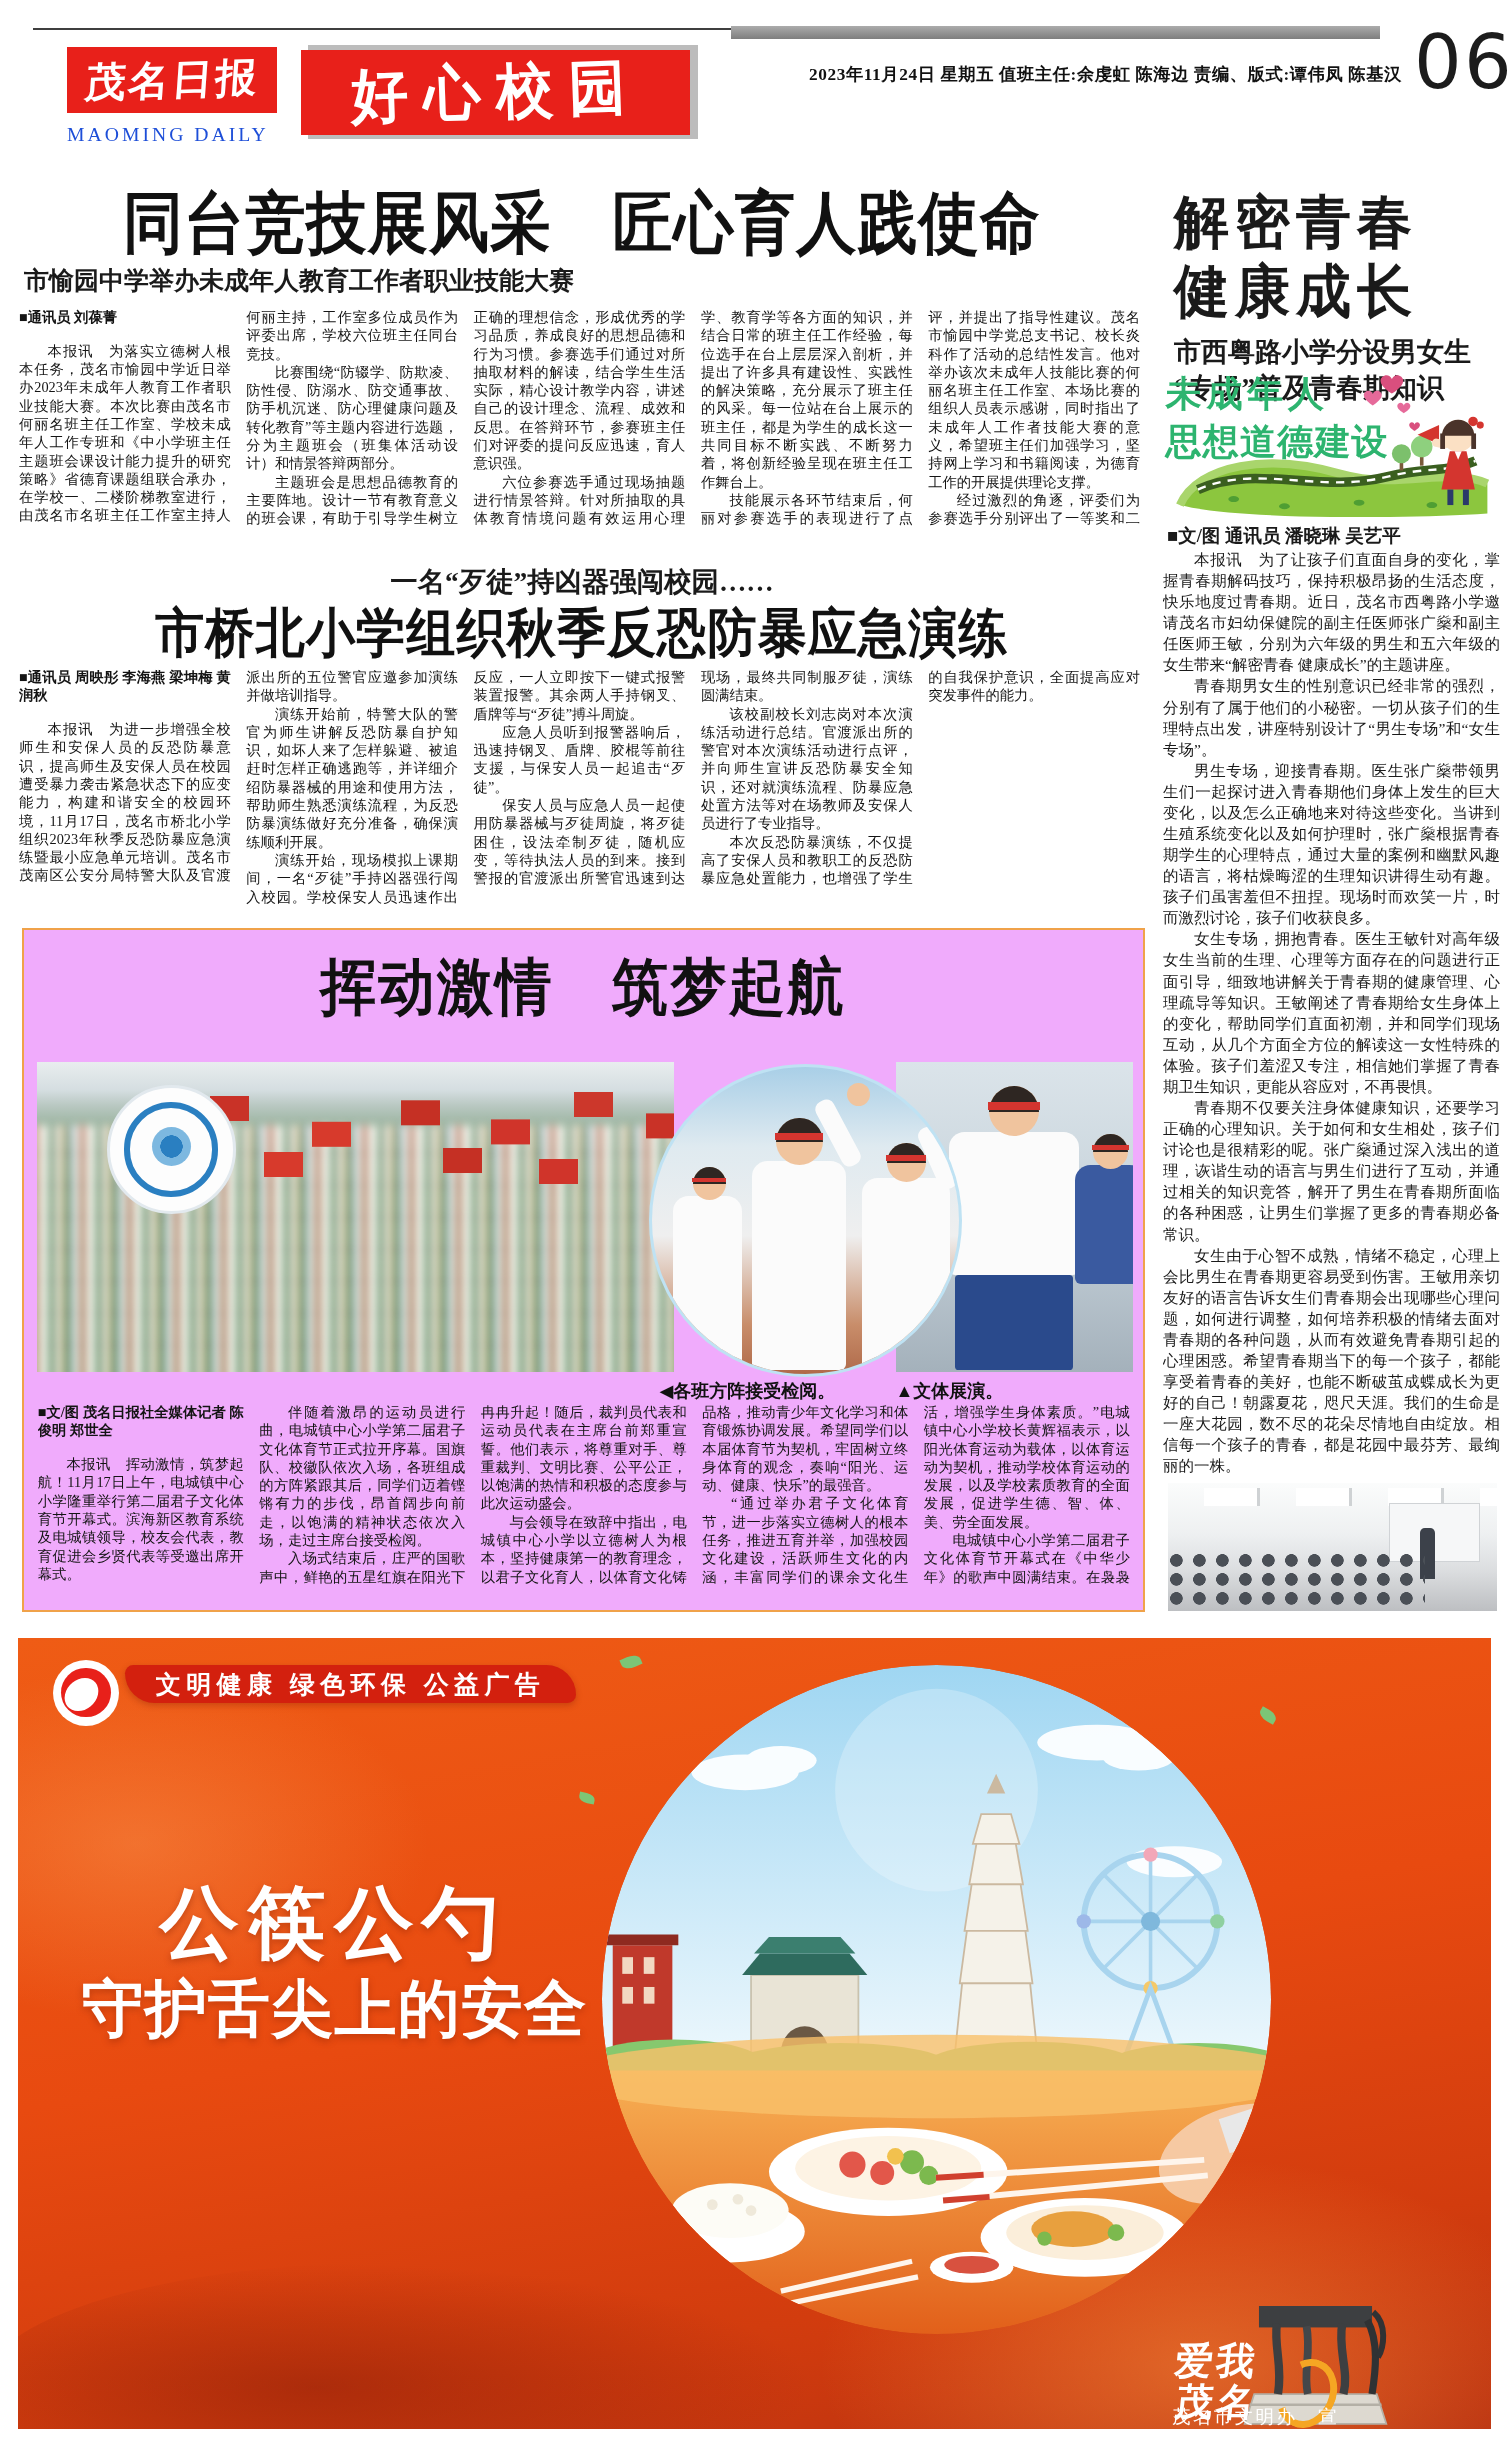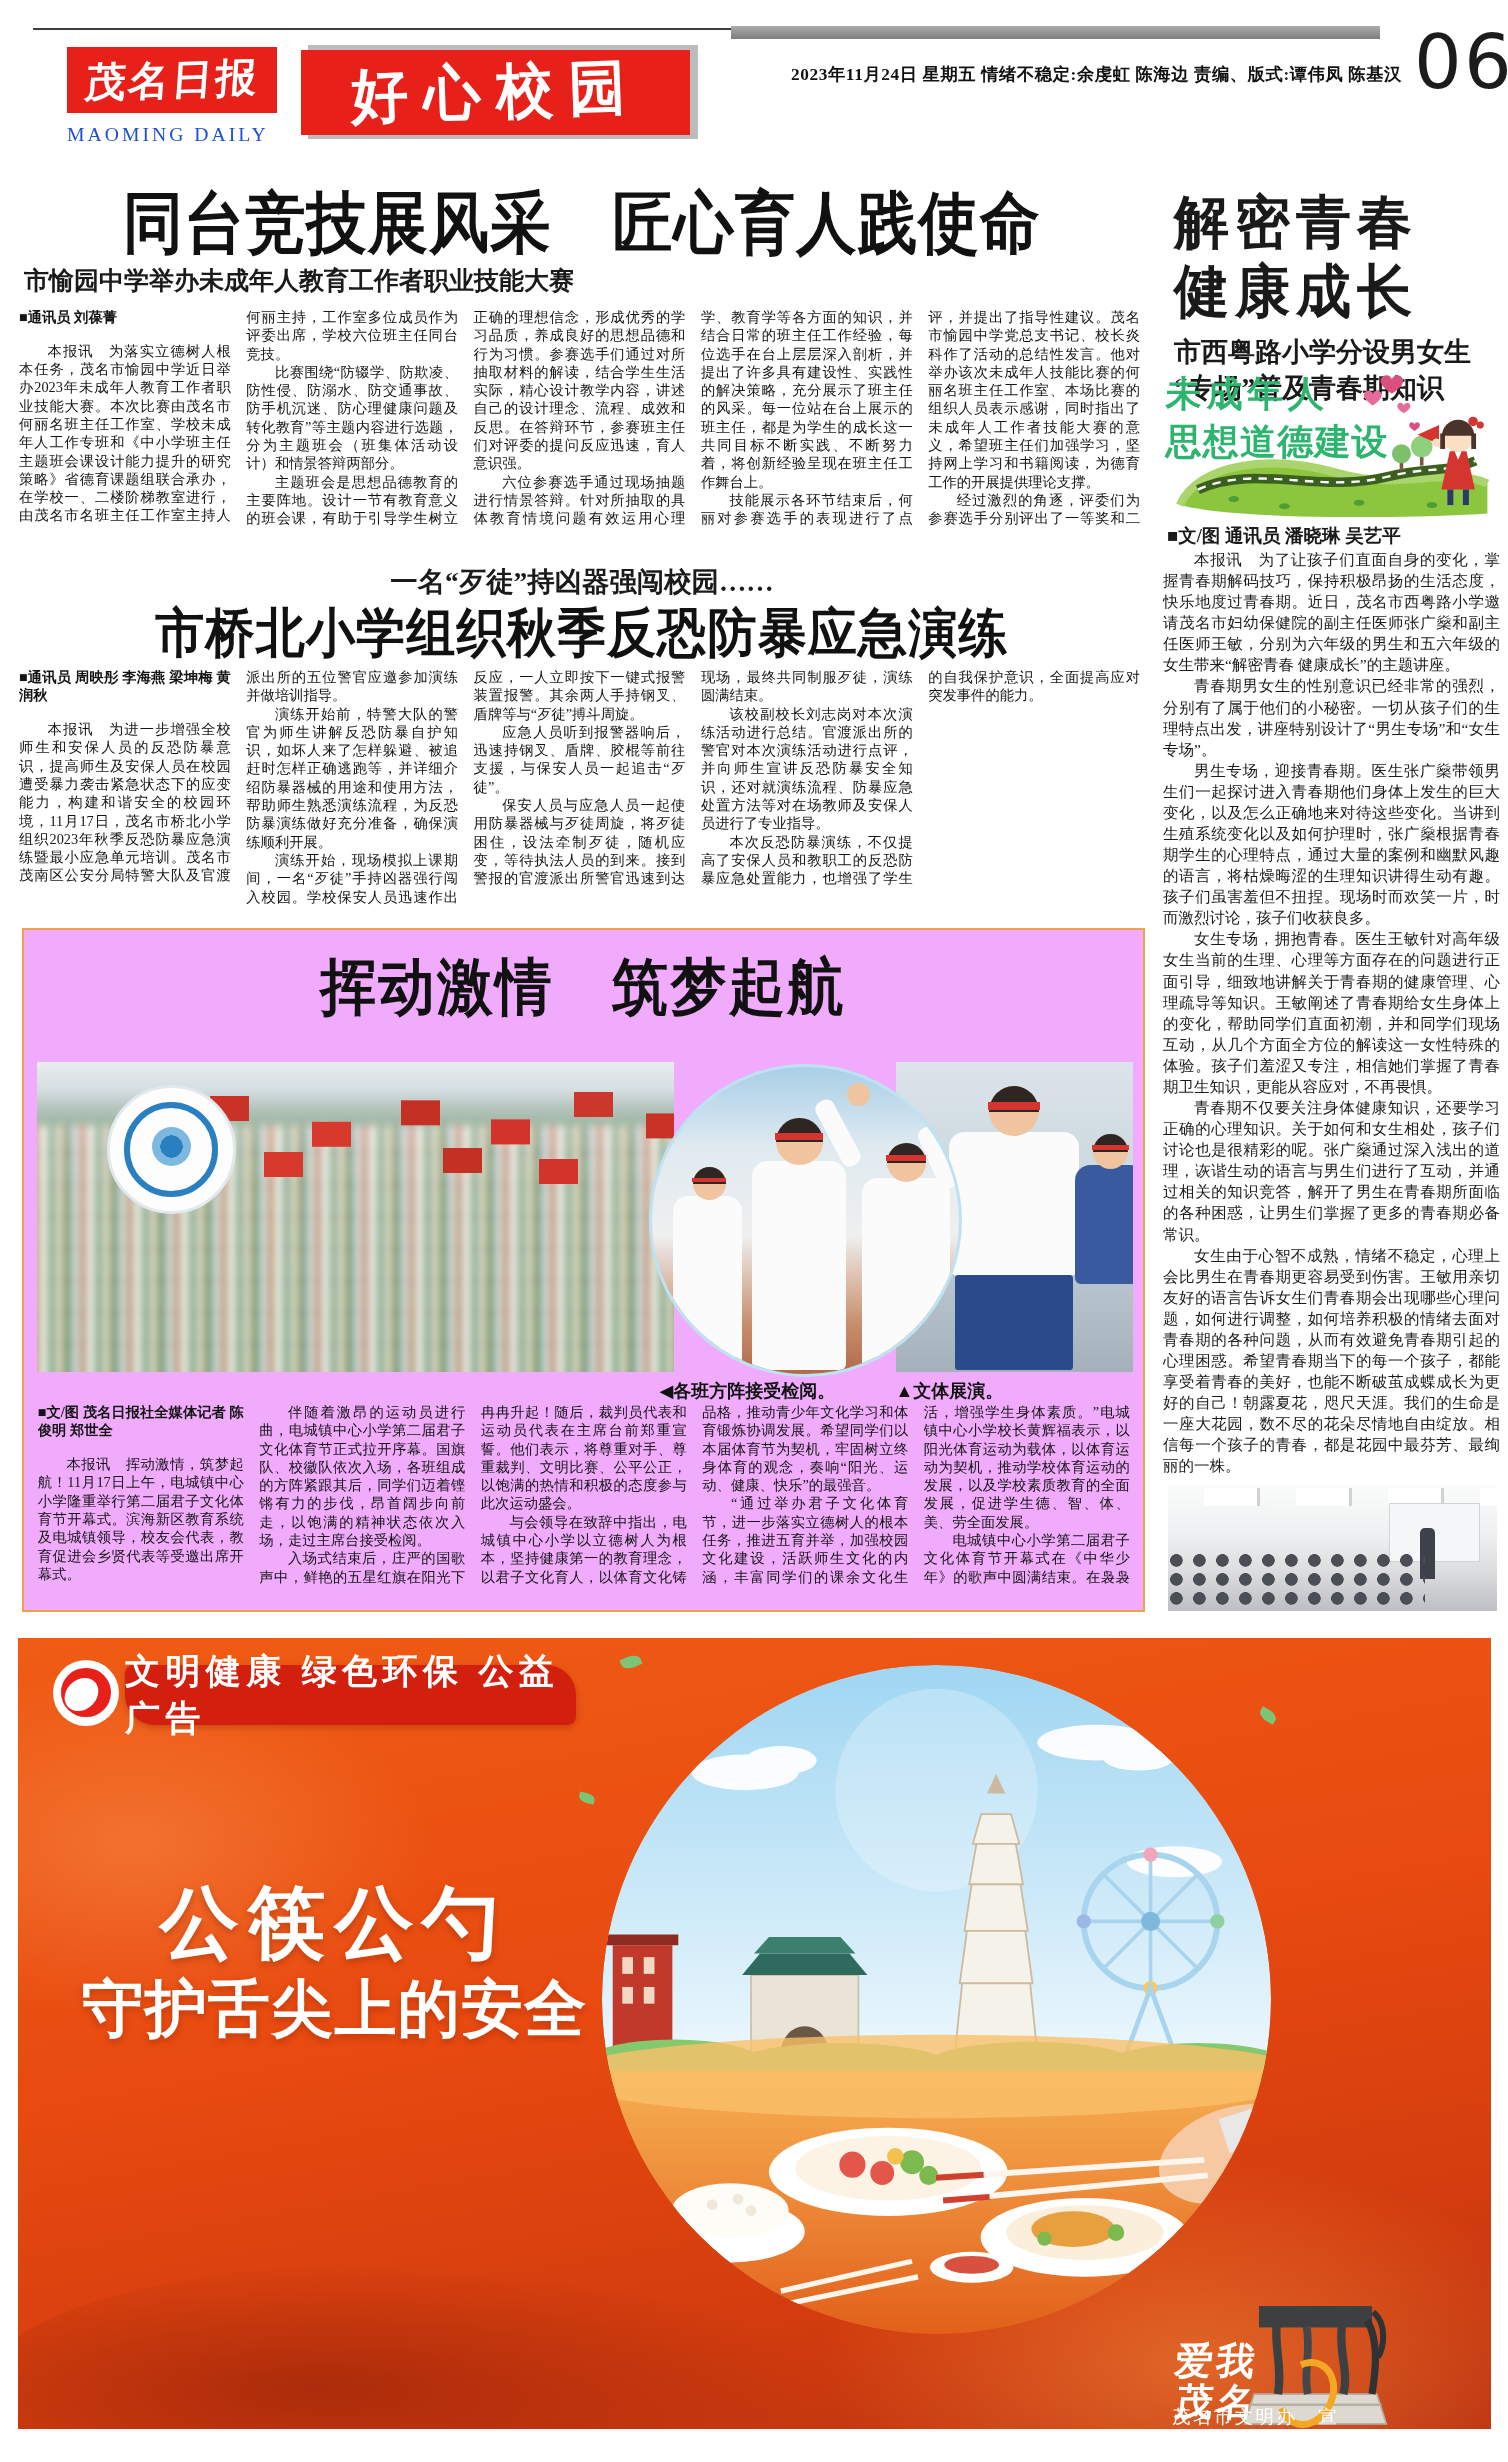--- a/index.html
+++ b/index.html
@@ -104,23 +104,23 @@
       background:
         radial-gradient(ellipse 537px 298px at 80% 92%,rgba(246,140,60,.55) 0%,rgba(246,140,60,0) 70%),
         radial-gradient(ellipse 418px 251px at 8% 26%,rgba(250,150,80,.45) 0%,rgba(250,150,80,0) 70%),
         linear-gradient(170deg,#ef5c15 0%,#e84a10 45%,#d23c0e 78%,#b93110 100%);}
   .ad::after{content:"";position:absolute;left:-36px;bottom:-84px;width:835px;height:251px;border-radius:50%;
       background:radial-gradient(ellipse at 40% 50%,rgba(140,30,8,.55) 0%,rgba(140,30,8,0) 70%);}
   .ad-logo{left:35px;top:21.5px;width:66px;height:66px;border-radius:50%;background:#fff;}
   .ad-logo::before{content:"";position:absolute;inset:8.4px;border-radius:50%;background:#e8201a;}
   .ad-logo::after{content:"";position:absolute;left:12px;top:18px;width:33px;height:33px;border-radius:50%;
       background:#fff;transform:skewX(-12deg);}
-  .ad-banner{left:107px;top:27.4px;width:451px;height:60px;background:#d3200e;border-radius:8.4px 30px 8.4px 30px;
+  .ad-banner{left:107px;top:27.4px;width:451px;height:38px;background:#d3200e;border-radius:8.4px 30px 8.4px 30px;
       box-shadow:0 2.4px 6px rgba(120,20,0,.3);display:flex;align-items:center;justify-content:center;
-      color:#fff;font-size:35px;font-weight:700;letter-spacing:5.4px;font-family:"Liberation Sans","DejaVu Sans",sans-serif;}
+      color:#fff;font-size:25px;font-weight:700;letter-spacing:5.4px;font-family:"Liberation Sans","DejaVu Sans",sans-serif;}
   .ad-slogan1{left:18px;top:233px;width:597px;text-align:center;color:#fff;font-size:79px;font-weight:900;
       letter-spacing:8.4px;text-shadow:0 3px 7.2px rgba(130,30,0,.4);}
   .ad-slogan2{left:18px;top:329px;width:597px;text-align:center;color:#fff;font-size:62px;font-weight:900;
       letter-spacing:1.2px;text-shadow:0 3px 7.2px rgba(130,30,0,.4);}
   .ad-circle{left:584px;top:27.4px;width:669px;height:669px;border-radius:50%;overflow:hidden;}
   .leaf{position:absolute;background:#7cc576;border-radius:0 60% 0 60%;}
   .ad-love{left:1157px;top:703px;width:203px;color:#fff;}
   .ad-love .l{font-size:38px;font-weight:900;letter-spacing:3.6px;transform:skewX(-6deg);line-height:1.08;}
   .ad-ribbon{position:absolute;left:103px;top:16.7px;width:44px;height:57px;border:7.2px solid #f5a623;
       border-left-color:transparent;border-radius:50%;transform:rotate(24deg);}
@@ -137,21 +137,21 @@
 <div class="abs masthead-box">
   <span class="t">茂名日报</span>
 </div>
 <div class="abs masthead-en">MAOMING DAILY</div>
 
 <div class="abs section-shadow"></div>
 <div class="abs section-box">
   <span class="t">好心校园</span>
 </div>
 
-<div class="abs dateline">2023年11月24日 星期五 情绪不稳定:余虔虹 陈海边 责编、版式:谭伟凤 陈基汉</div>
+<div class="abs dateline">2023年11月24日 星期五 值班主任:余虔虹 陈海边 责编、版式:谭伟凤 陈基汉</div>
 <div class="abs pagenum">06</div>
 
 <div class="abs hl a1-headline">同台竞技展风采　匠心育人践使命</div>
 <div class="abs a1-subhead">市愉园中学举办未成年人教育工作者职业技能大赛</div>
 <div class="abs art-body a1-body">
   <p class="byline">■通讯员 刘葆菁</p>
   <p>本报讯　为落实立德树人根本任务，茂名市愉园中学近日举办2023年未成年人教育工作者职业技能大赛。本次比赛由茂名市何丽名班主任工作室、学校未成年人工作专班和《中小学班主任主题班会课设计能力提升的研究策略》省德育课题组联合承办，在学校一、二楼阶梯教室进行，由茂名市名班主任工作室主持人何丽主持，工作室多位成员作为评委出席，学校六位班主任同台竞技。</p>
   <p>比赛围绕“防辍学、防欺凌、防性侵、防溺水、防交通事故、防手机沉迷、防心理健康问题及转化教育”等主题内容进行选题，分为主题班会（班集体活动设计）和情景答辩两部分。</p>
   <p>主题班会是思想品德教育的主要阵地。设计一节有教育意义的班会课，有助于引导学生树立正确的理想信念，形成优秀的学习品质，养成良好的思想品德和行为习惯。参赛选手们通过对所抽取材料的解读，结合学生生活实际，精心设计教学内容，讲述自己的设计理念、流程、成效和反思。在答辩环节，参赛班主任们对评委的提问反应迅速，育人意识强。</p>
   <p>六位参赛选手通过现场抽题进行情景答辩。针对所抽取的具体教育情境问题有效运用心理学、教育学等各方面的知识，并结合日常的班主任工作经验，每位选手在台上层层深入剖析，并提出了许多具有建设性、实践性的解决策略，充分展示了班主任的风采。每一位站在台上展示的班主任，都是为学生的成长这一共同目标不断实践、不断努力着，将创新经验呈现在班主任工作舞台上。</p>

